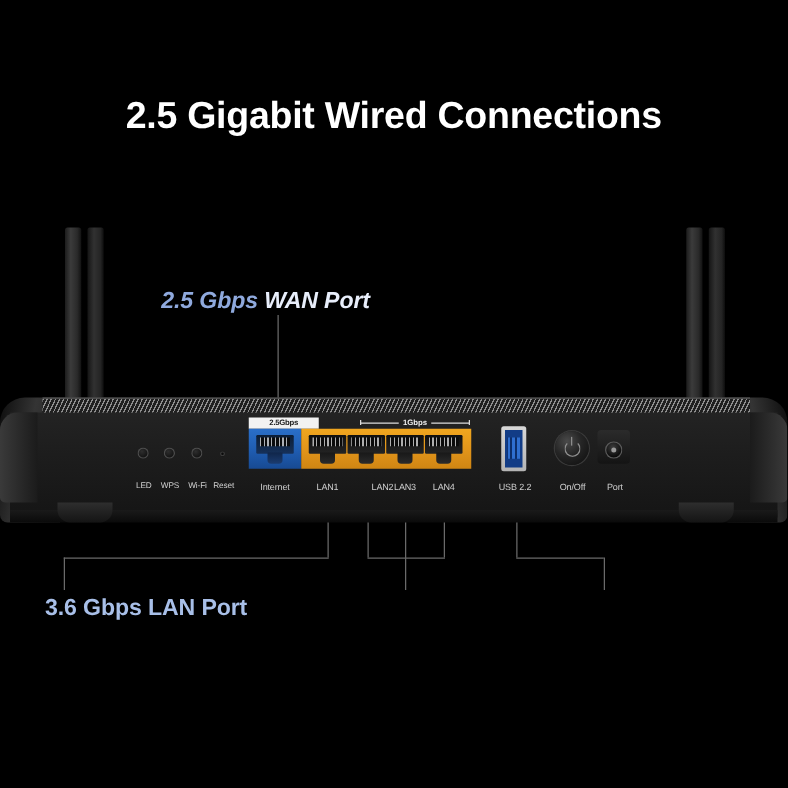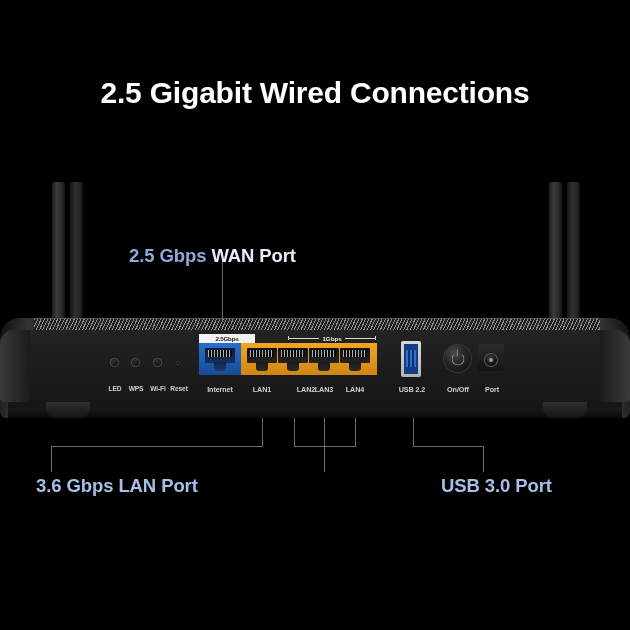--- a/index.html
+++ b/index.html
@@ -35,21 +35,21 @@
   
   .callout {
     position: absolute;
     color: #a8bfe8;
     font-size: 18.5px;
     font-weight: bold;
     white-space: nowrap;
     letter-spacing: -0.1px;
   }
   .callout .lead-word { color: #7f9fd8; }
-  .callout-wan { left: 129px; top: 245px; }
+  .callout-wan { left: 129px; top: 229px; font-style: italic; }
   .callout-wan .lead-word { color: #8fa9dd; }
   .callout-wan .rest { color: #e8eefb; }
 
   .callout-lan25 { left: 36px; top: 475px; }
   .callout-lan3  { left: 236px; top: 475px; }
   .callout-usb   { left: 441px; top: 475px; }
 
   
   .leader {
     position: absolute;
@@ -283,21 +283,21 @@
   .minibtn.pin {
     background: #0a0a0a;
     box-shadow: inset 0 0 0 1px #3a3a3a;
   }
 
   
   .cap {
     position: absolute;
     color: #cfcfcf;
     font-size: 7.2px;
-    font-weight: bold;
+    font-weight: normal;
     white-space: nowrap;
     text-align: center;
     letter-spacing: -0.1px;
   }
   .cap.small { font-size: 6.6px; }
 </style>
 </head>
 <body>
 
 <div id="stage">
@@ -411,15 +411,14 @@
     <div class="cap" style="left:393px; top:385px; width:38px;">USB 2.2</div>
     <div class="cap" style="left:438px; top:385px; width:40px;">On/Off</div>
     <div class="cap" style="left:474px; top:385px; width:36px;">Port</div>
 
   </div>
 
   <div class="callout callout-wan">
     <span class="lead-word">2.5 Gbps</span><span class="rest"> WAN Port</span>
   </div>
   <div class="callout callout-lan25">3.6 Gbps LAN Port</div>
-  <div class="callout callout-usb">USB 3.0 Port</div>
 
 </div>
 
 </body></html>

